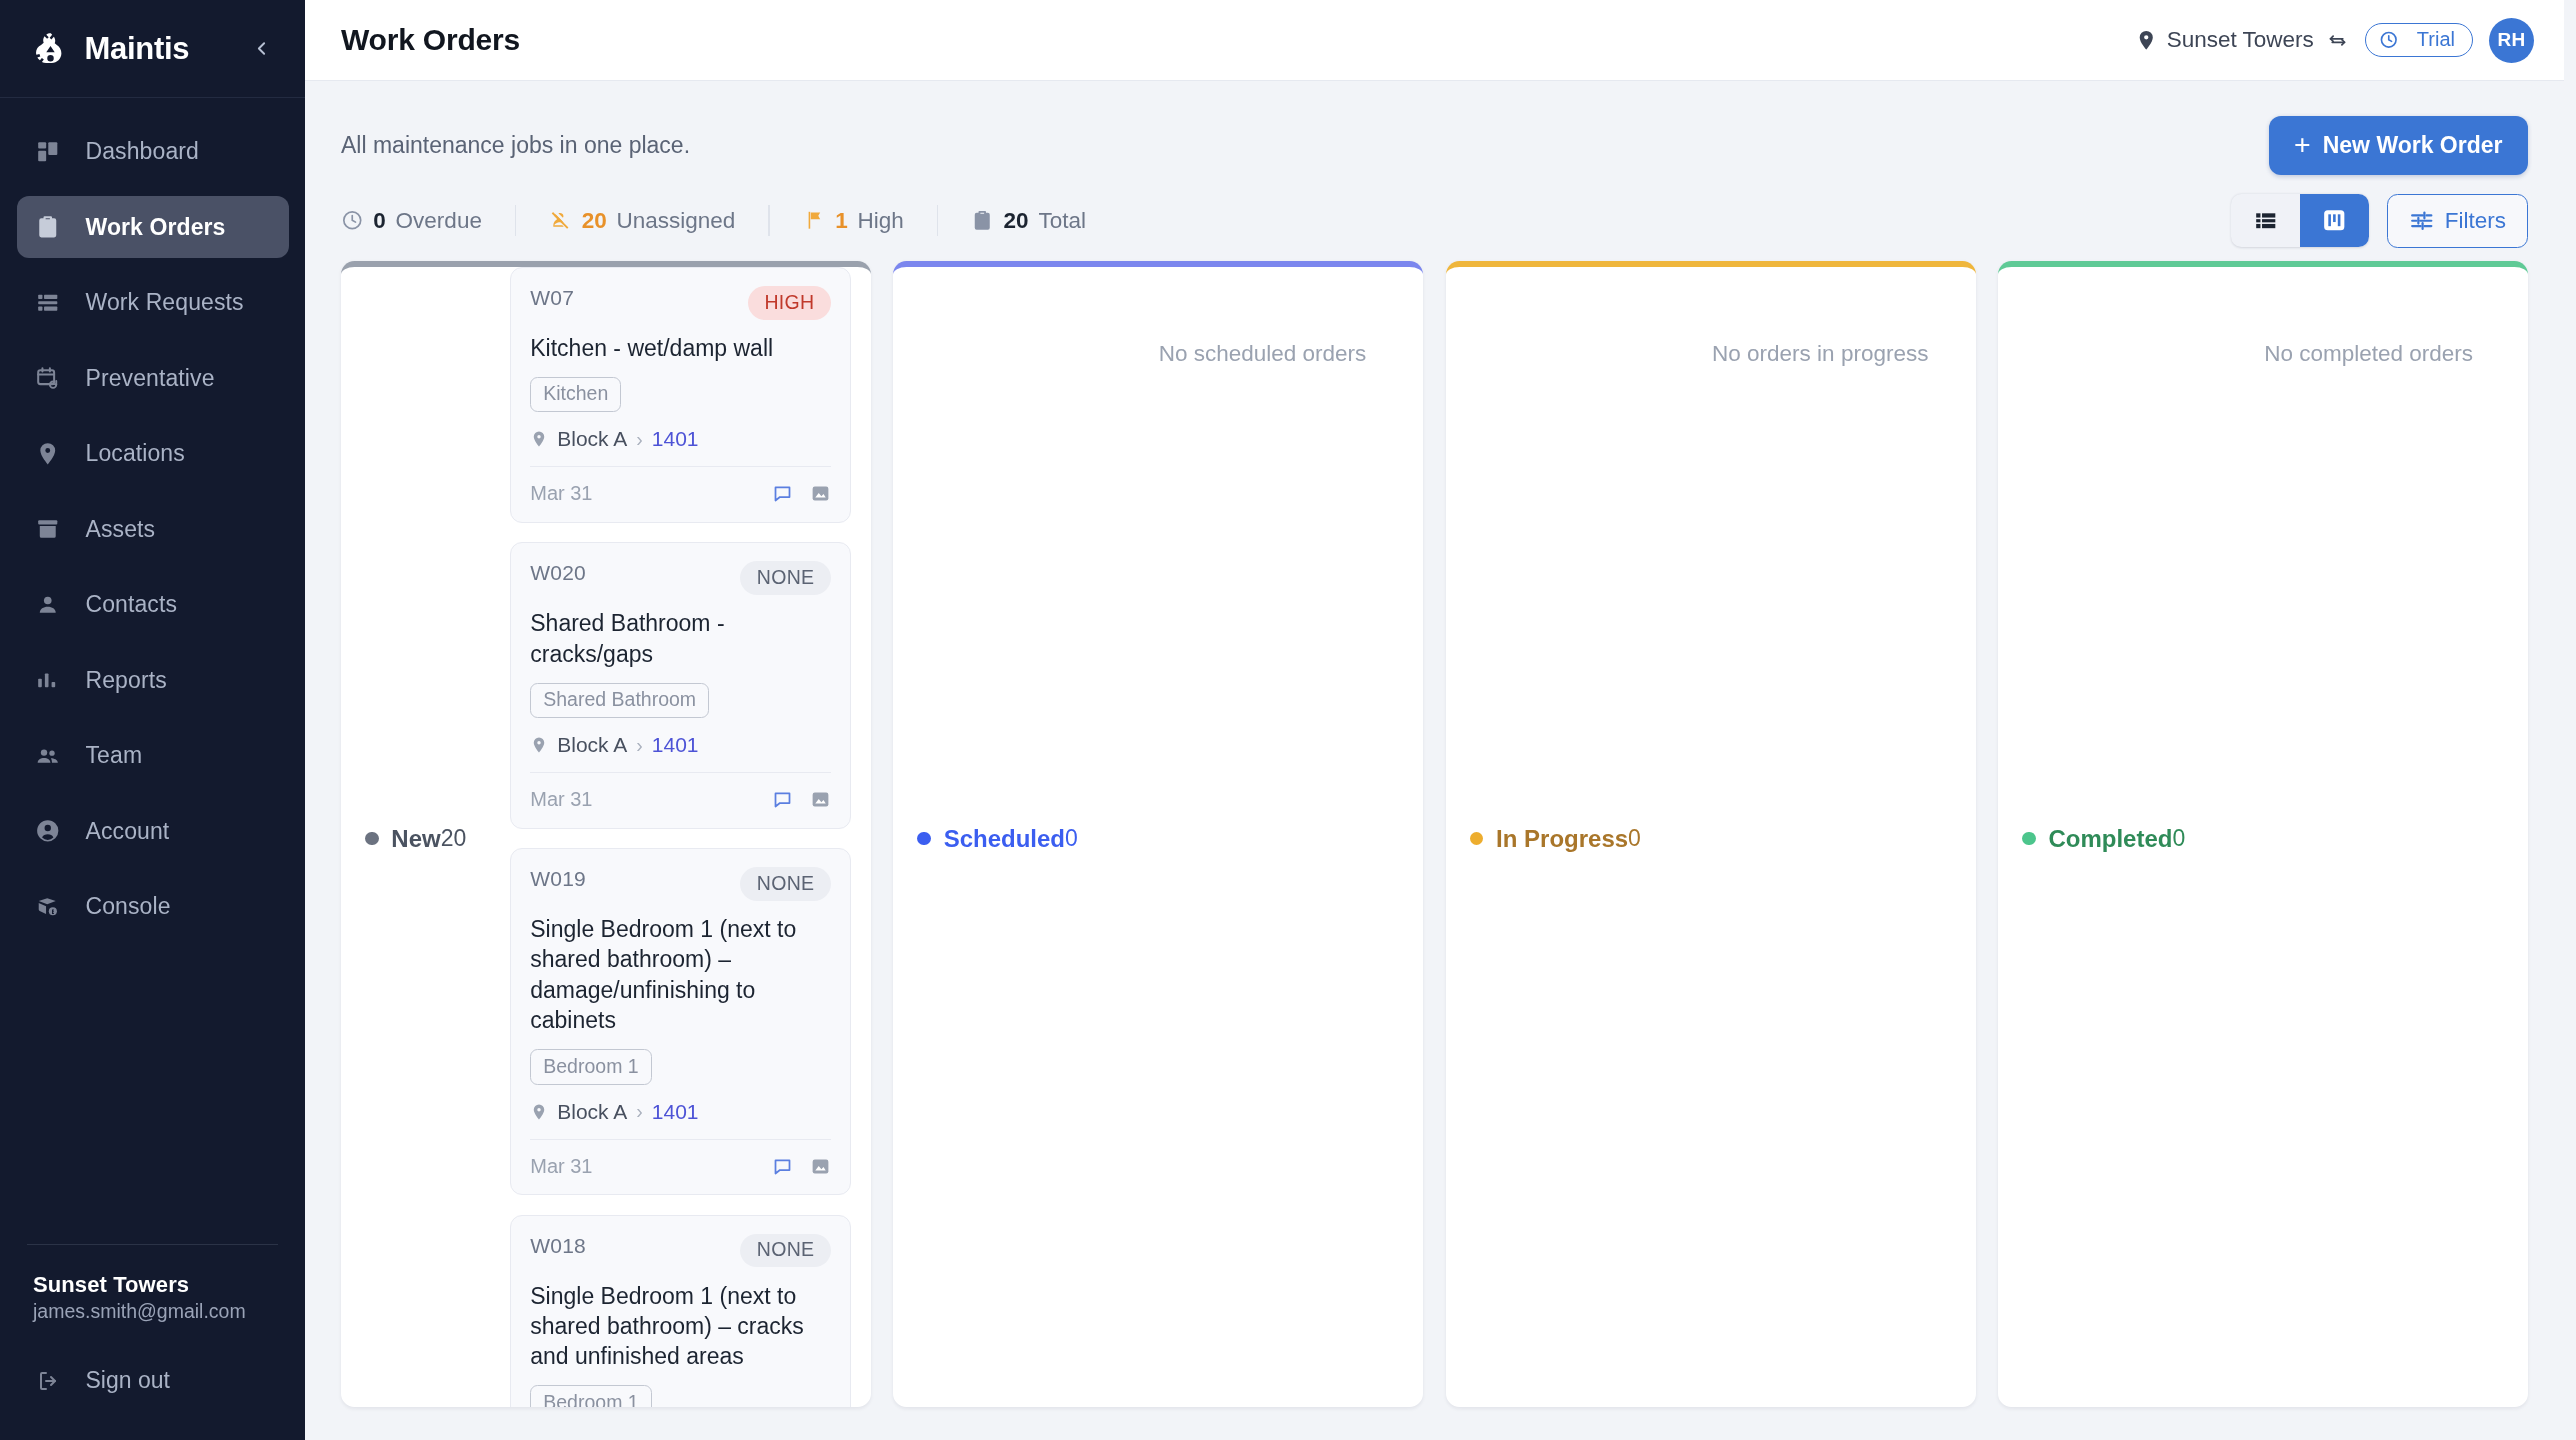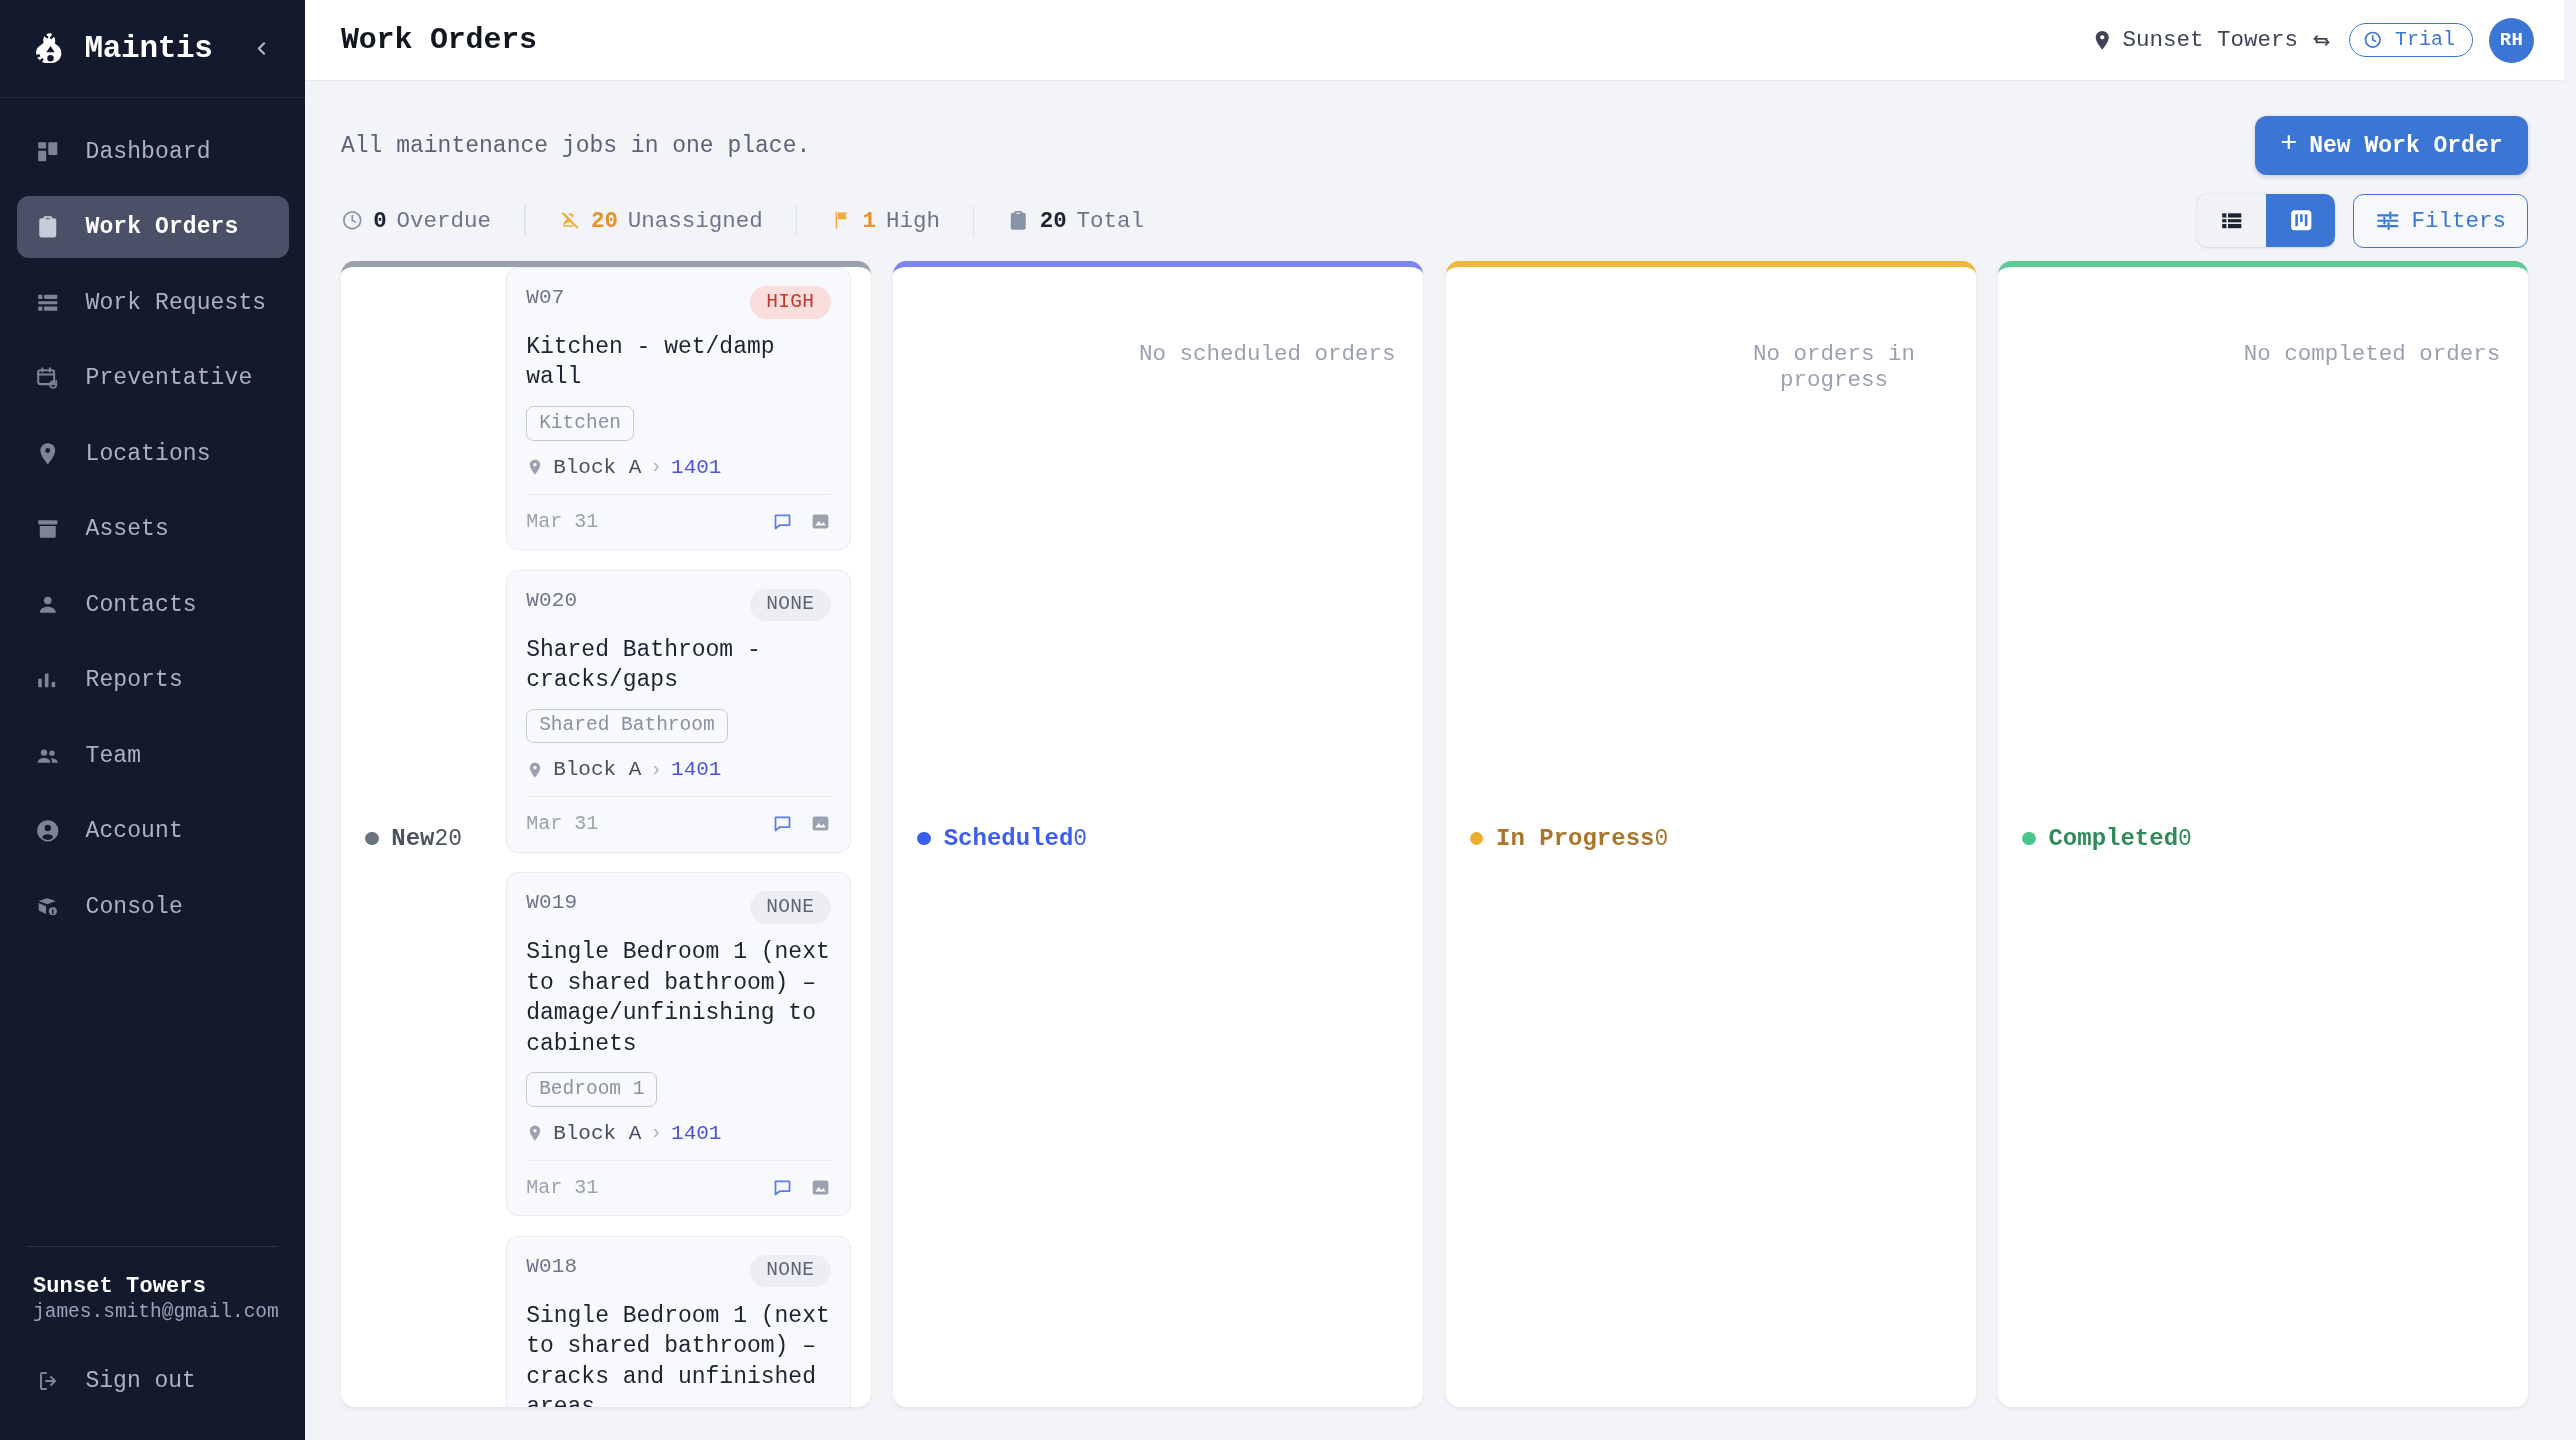--- a/index.html
+++ b/index.html
@@ -2,21 +2,21 @@
 <html style="font-size:12px"><head>
 <meta charset="utf-8">
 <style>
   * { box-sizing: border-box; margin: 0; padding: 0; }
   html, body {
     width: 2576px; height: 1440px;
     font-family: "Liberation Sans", sans-serif;
     background: #f2f4f8;
     overflow: hidden;
   }
-  .app { display: flex; width: 2564px; height: 1440px; font-family: Liberation Mono, monospace; }
+  .app { display: flex; width: 2564px; height: 1440px; }
 
   
   .sidebar {
     width: 305px; flex: 0 0 305px;
     background: #131a2e;
     display: flex; flex-direction: column;
     position: relative;
   }
   .brand {
     height: 98px; flex: 0 0 98px;
@@ -69,21 +69,21 @@
     height: 81px; flex: 0 0 81px; background: #ffffff;
     display: flex; align-items: center; padding: 0 30px 0 36px;
     border-bottom: 0.8px solid #e6e9f0;
   }
   .page-title { font-size: 30px; font-weight: 700; color: #11161f; letter-spacing: -0.2px; }
   .topbar-right { margin-left: auto; display: flex; align-items: center; gap: 16.5px; }
   .org-chip { display:flex; align-items:center; gap: 9px; cursor:pointer;}
   .org-chip .org-name { font-size: 22.5px; color: #3d4555; }
   .swap-icon { color:#3d4555; display:flex; align-items:center; margin-left: 4.5px;}
   .trial-pill {
-    display:flex; align-items:center; gap: 12px;
+    display:flex; align-items:center; gap: 18px;
     border: 1.5px solid #3b76d4; color: #3b76d4;
     border-radius: 749px; padding: 4.5px 16.5px 5.3px 13.5px; font-size: 20px;
     cursor:pointer;
   }
   .avatar {
     width: 45px; height: 45px; border-radius: 50%;
     background: #3b76d4; color: #fff; font-size: 19px; font-weight: 700;
     display:flex; align-items:center; justify-content:center; letter-spacing:0.4px;
     cursor:pointer;
   }

